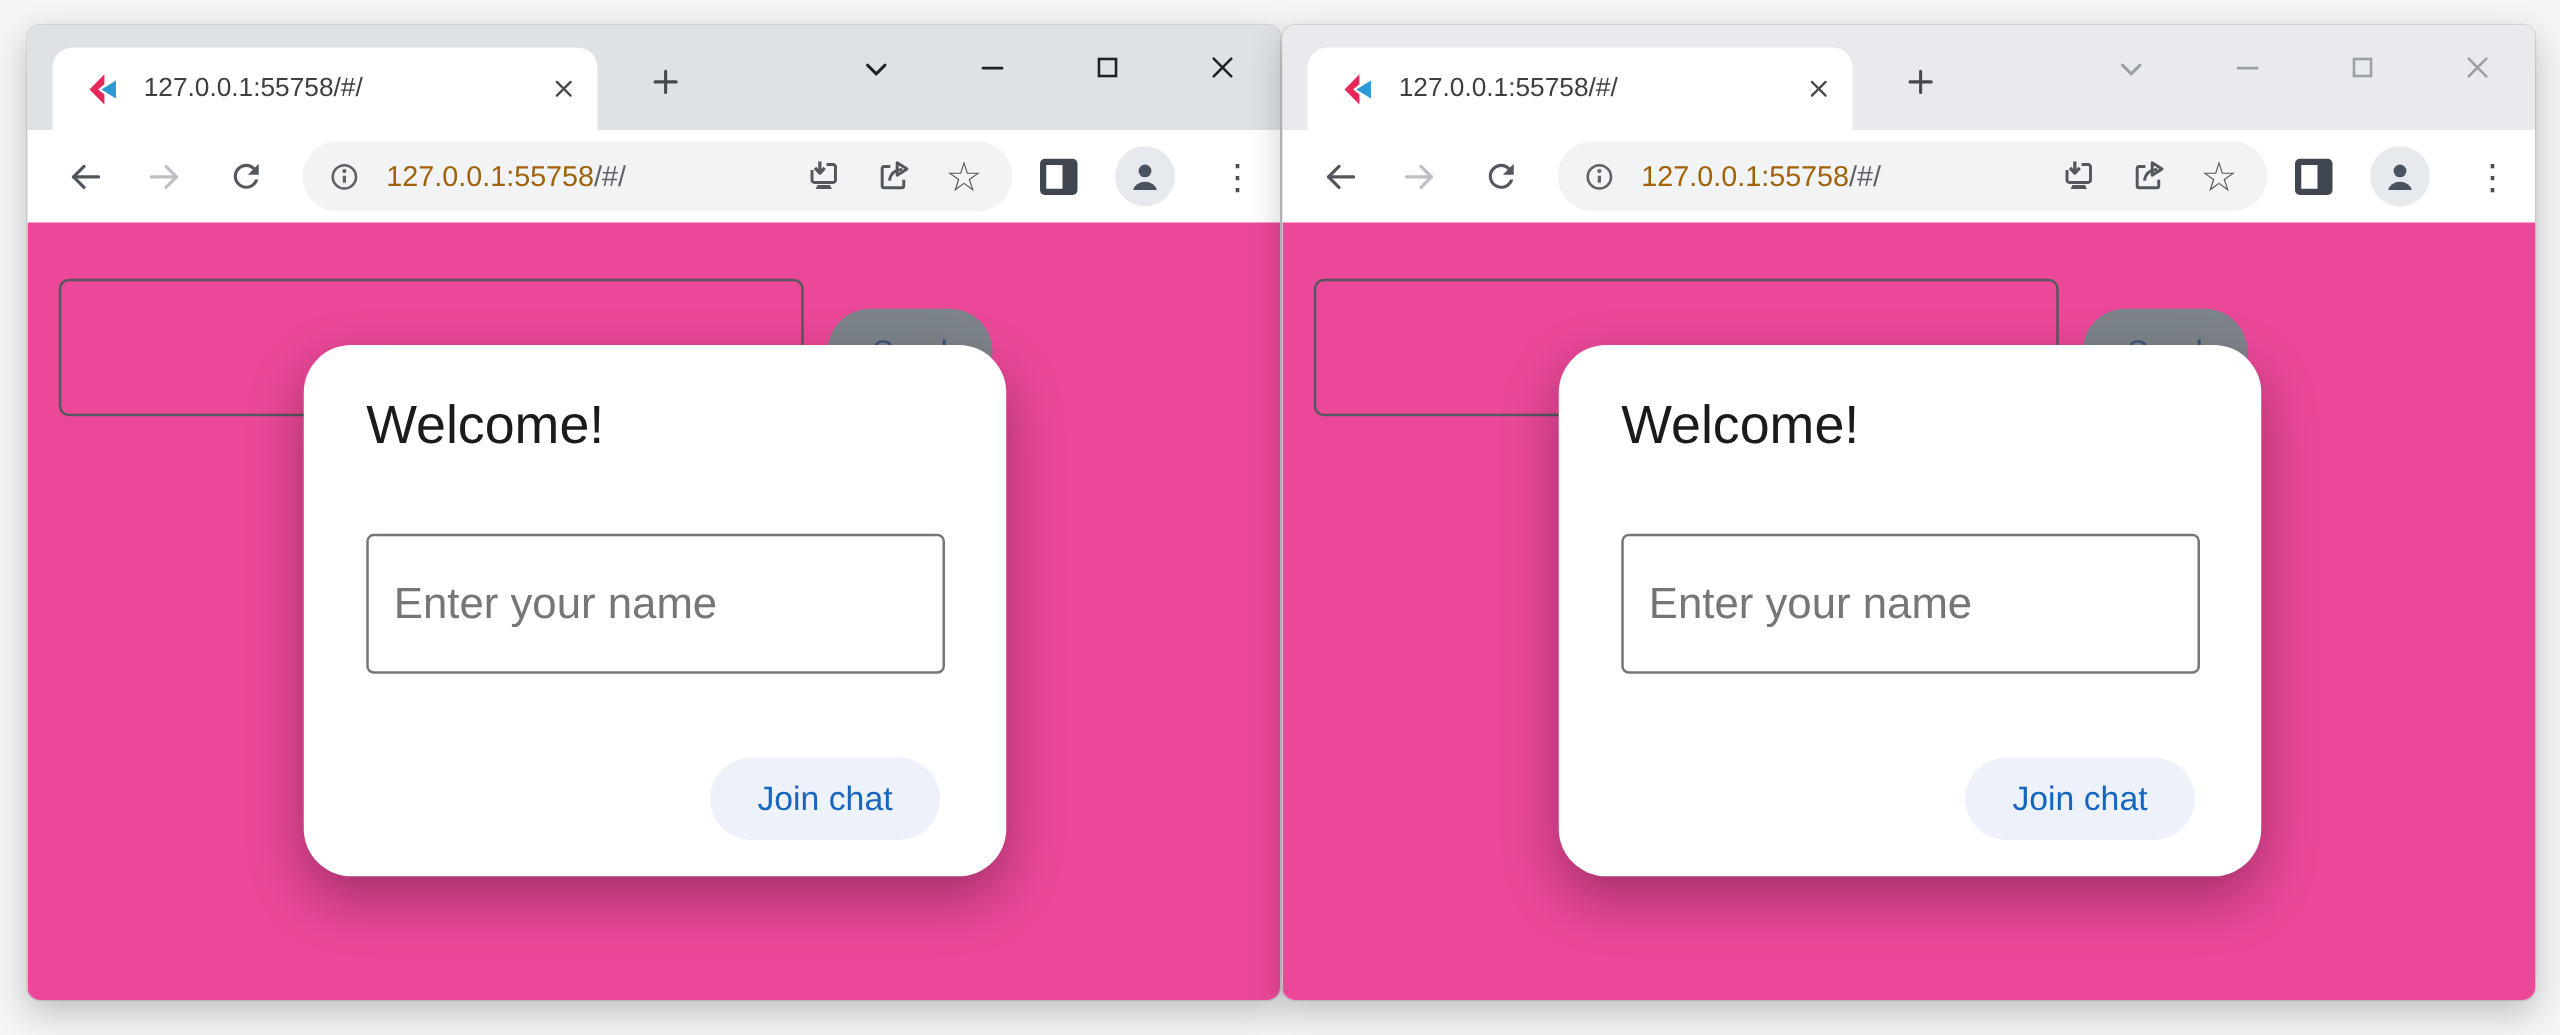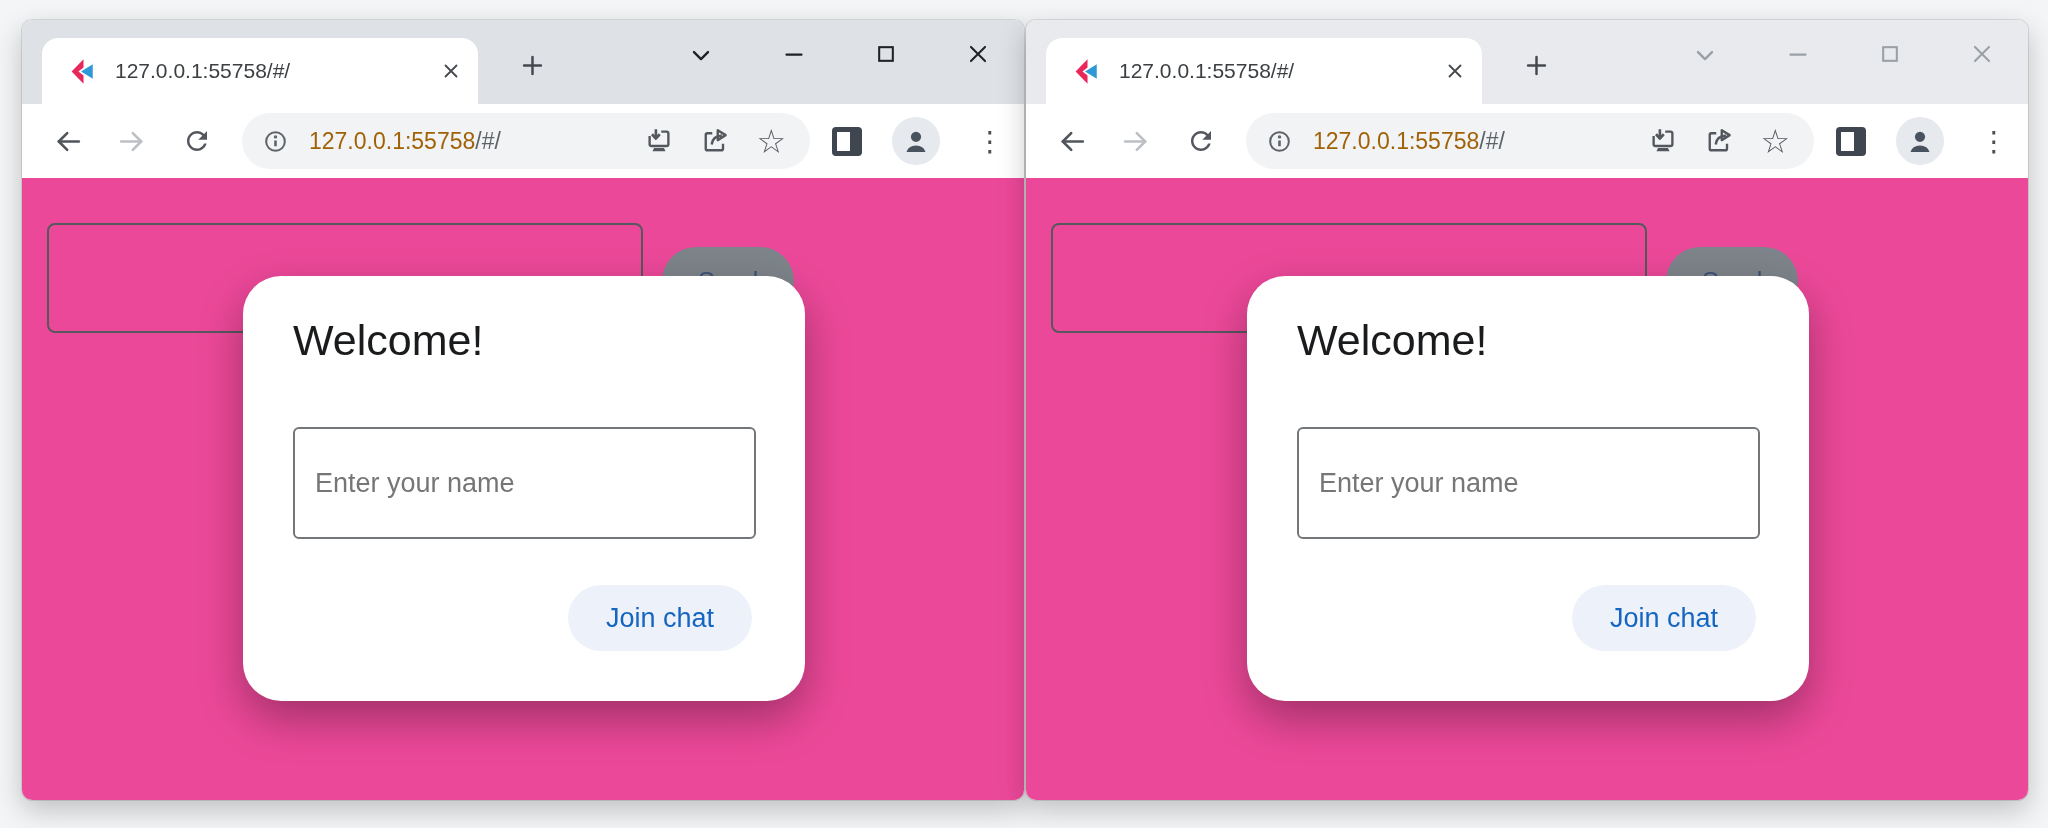--- a/index.html
+++ b/index.html
@@ -61,24 +61,24 @@
                    background:transparent; border:2px solid #55585c; border-radius:8px; }
   .send-btn { position:absolute; left:640px; top:69px; width:132px; height:68px; border-radius:34px;
               background:#7e848b; color:#3d5377; font-size:26px; font-weight:500;
               display:flex; align-items:center; justify-content:center; border:none; }
 
   .dialog { position:absolute; left:221px; top:98px; width:562px; height:425px; background:#fff;
             border-radius:38px; box-shadow:0 18px 45px rgba(0,0,0,.32); }
   .dialog-title { position:absolute; left:50px; top:40px; font-size:43px; color:#191b1d; }
   .name-input { position:absolute; left:50px; top:151px; width:463px; height:112px;
                 border:2px solid #74777a; border-radius:6px; background:#fff;
-                font-size:27px; color:#1f1f1f; padding:0 20px;
+                font-size:35px; color:#1f1f1f; padding:0 20px;
                 font-family:"Liberation Sans","DejaVu Sans",sans-serif; outline:none; }
   .name-input::placeholder { color:#767676; opacity:1; }
-  .join-btn { position:absolute; left:325px; top:309px; width:184px; height:66px; border-radius:33px;
+  .join-btn { position:absolute; left:325px; top:330px; width:184px; height:66px; border-radius:33px;
               background:#edf1f9; color:#1566c1; font-size:27px; font-weight:500; border:none;
               display:flex; align-items:center; justify-content:center;
               font-family:"Liberation Sans","DejaVu Sans",sans-serif; }
 </style>
 </head>
 <body>
 
 <div class="window left">
   <div class="tabstrip">
     <div class="tab">

